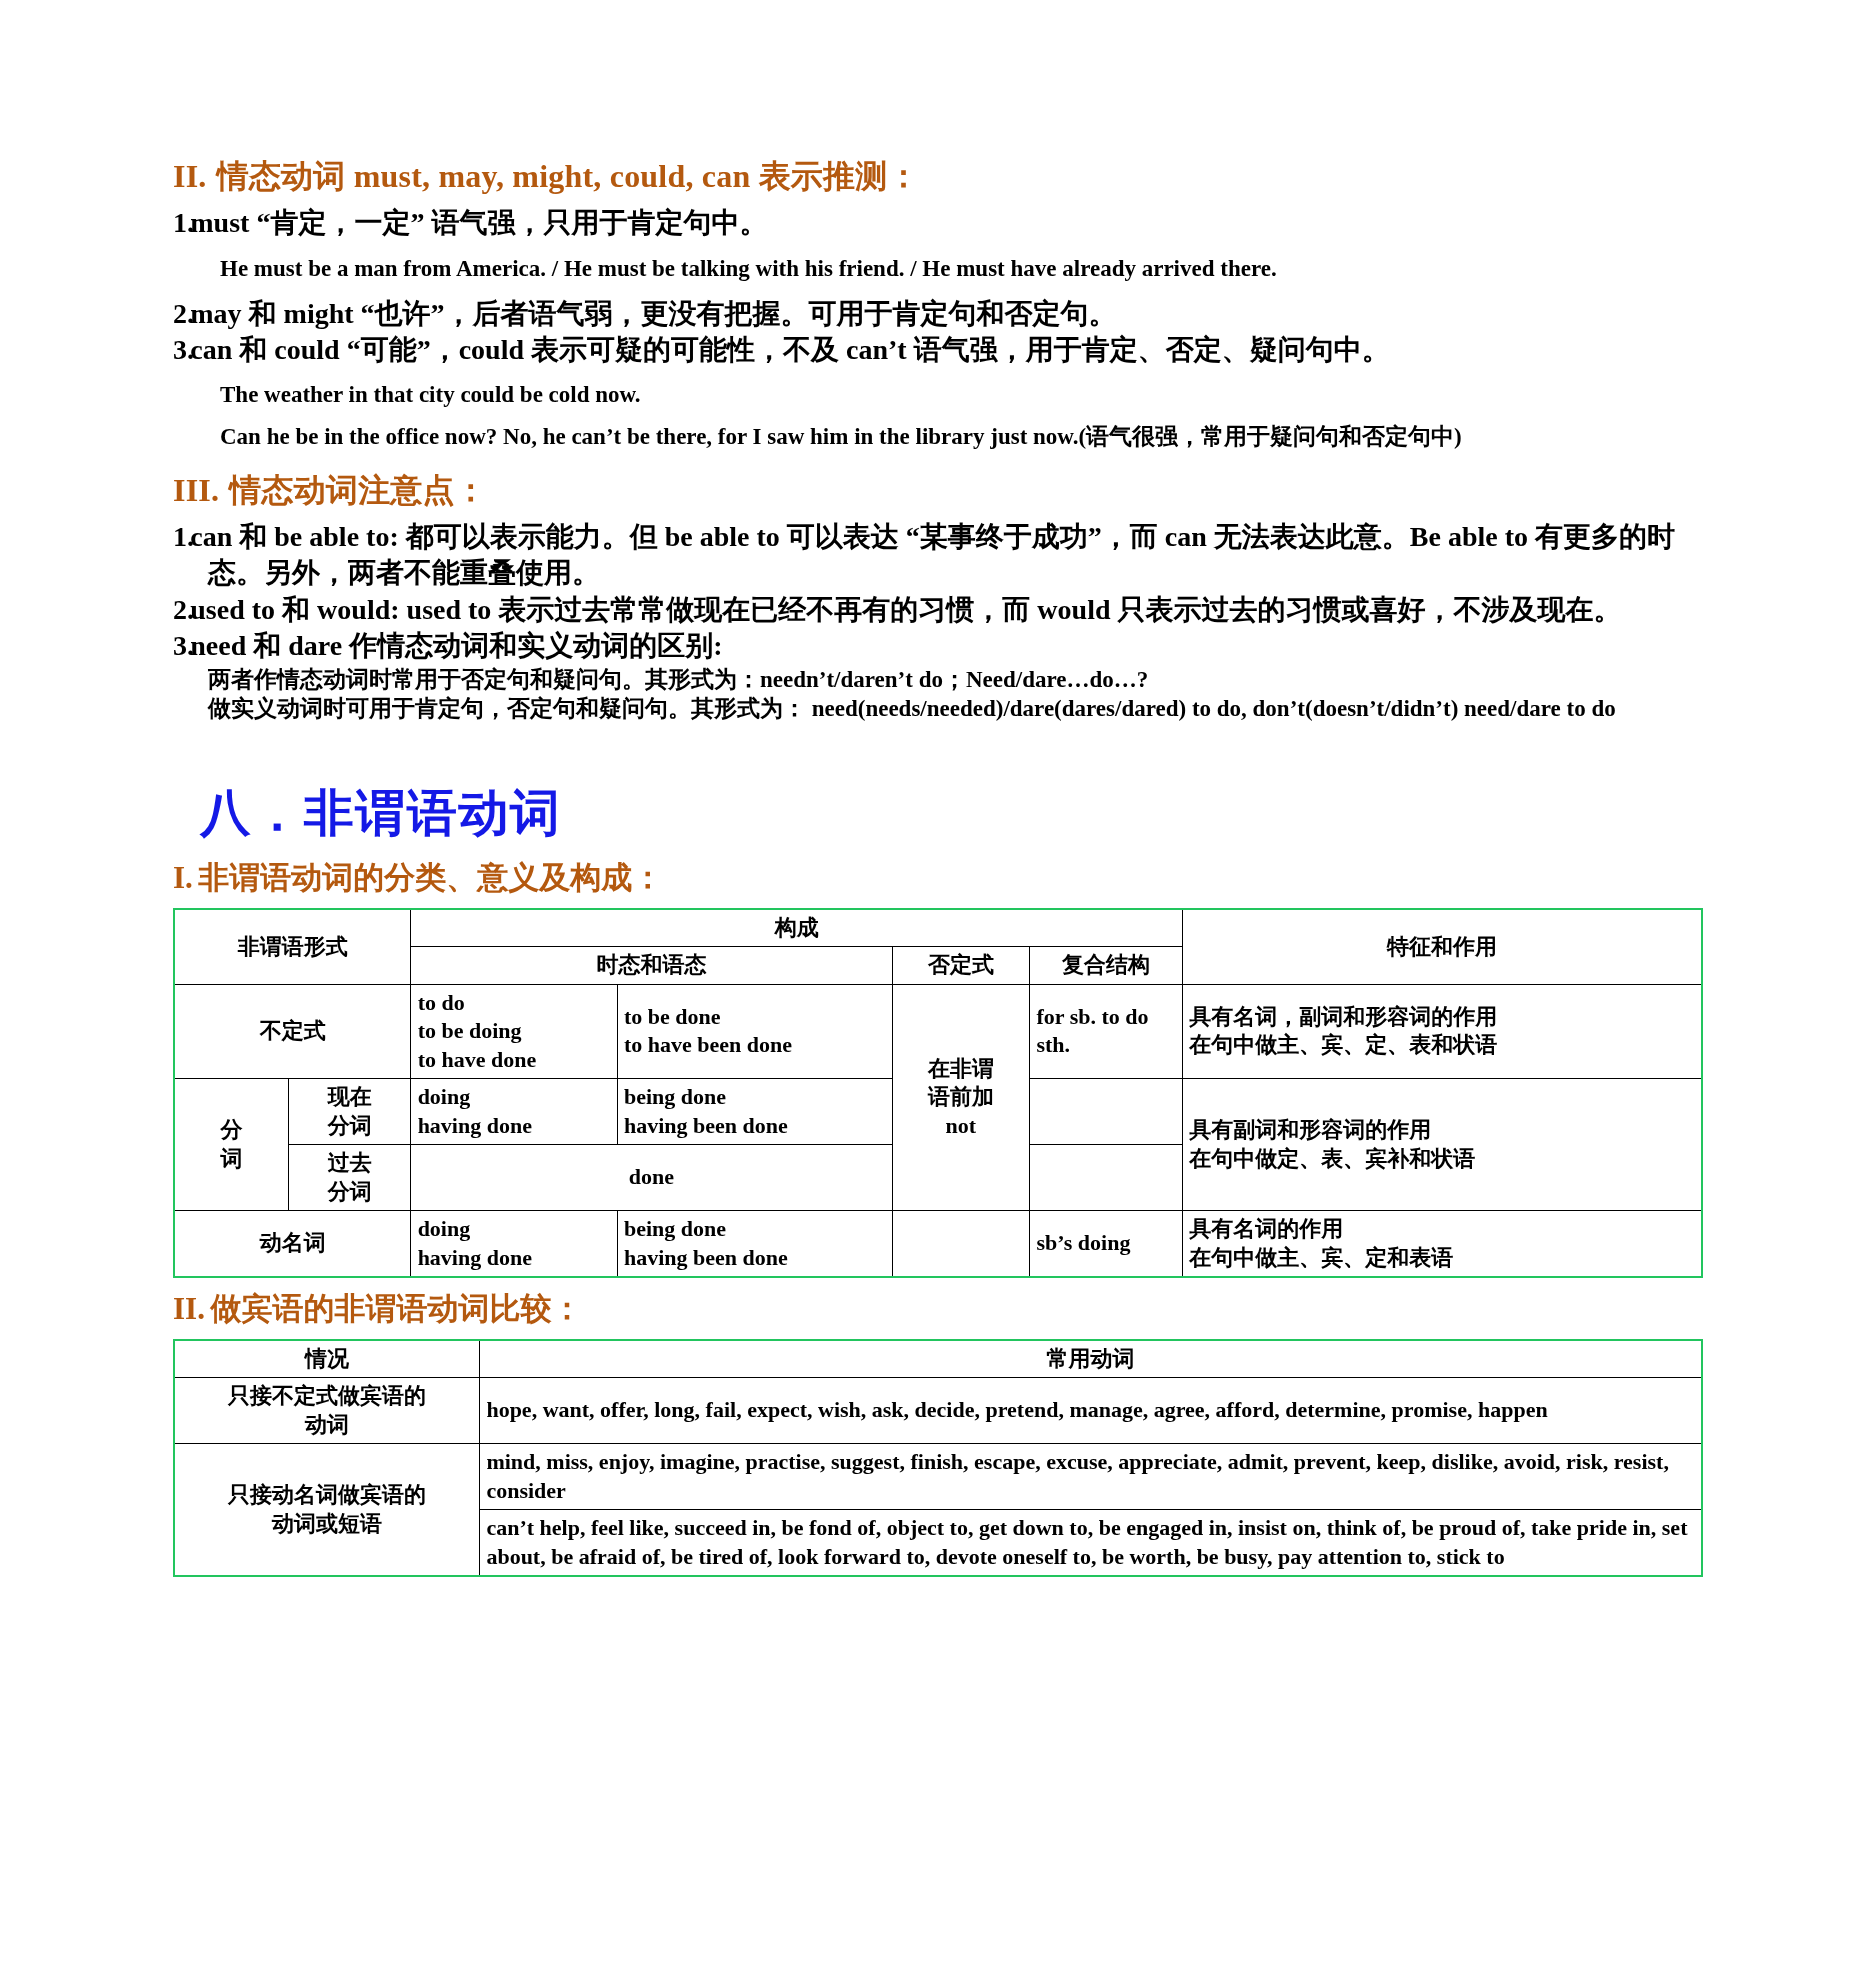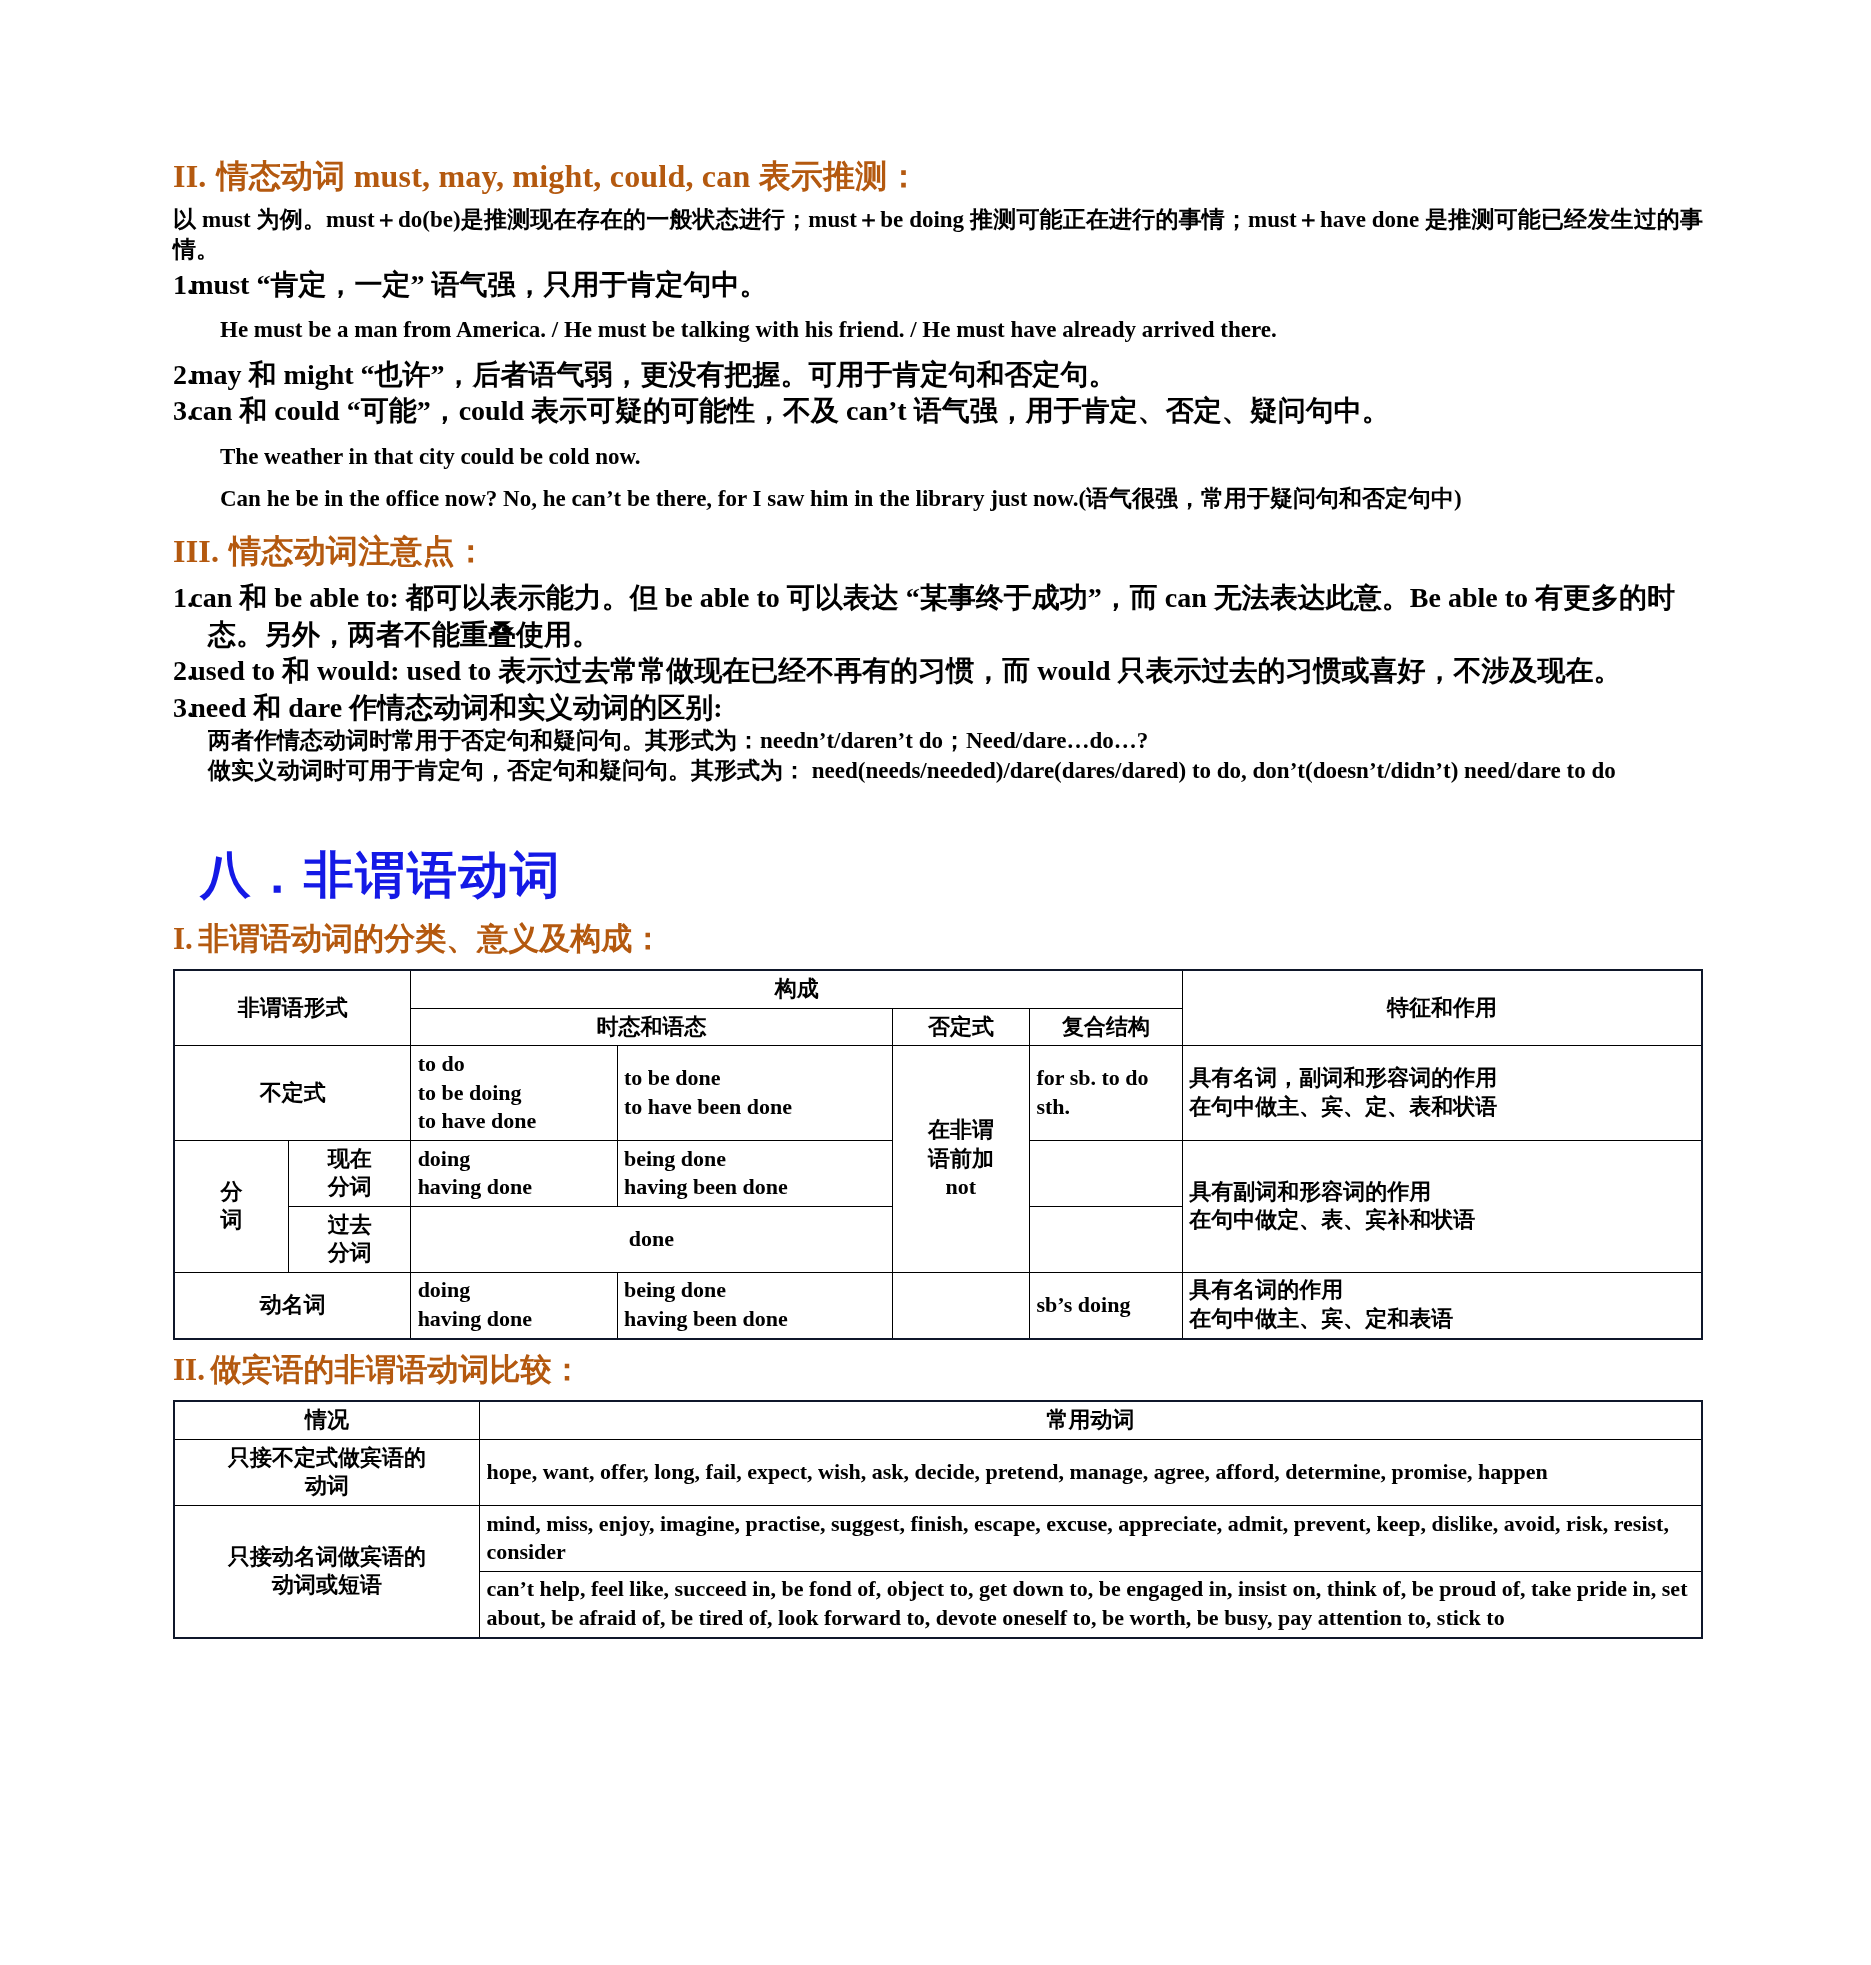--- a/index.html
+++ b/index.html
@@ -93,40 +93,39 @@
   }
   table.grid td, table.grid th {
     border: 1.2px solid #000;
     padding: 3.9px 6.3px;
     vertical-align: middle;
     font-weight: bold;
     line-height: 1.30;
   }
   table.grid .ctr { text-align: center; }
   table.grid .lft { text-align: left; }
-  .t-outer { border: 2px solid #0f172a; }
+  .t-outer { border: 2px solid #22c55e; }
   .hrow td { text-align: center; }
   .cellpad { padding: 8.6px 7.9px; }
 
   .tbl-wrap { margin: 3.9px 0 0 0; }
   .tbl2-wrap { margin: 6.3px 0 0 0; }
 
   .multiline { white-space: pre-line; }
 </style>
 </head>
 <body>
 
 <div class="page">
 
   <div>
     <h2 class="h-roman">
       <span class="num">II.</span><span>情态动词 must, may, might, could, can 表示推测：</span>
     </h2>
 
-    <p class="para">以 must 为例。must＋do(be)是推测现在存在的一般状态进行；must＋be doing  推测可能正在进行的事情；must＋have done 是推测可能已经发生过的事情。</p>
 
     <p class="list-item"><span class="lnum">1.</span><span>must “肯定，一定” 语气强，只用于肯定句中。</span></p>
     <p class="example">He must be a man from America. / He must be talking with his friend. / He must have already arrived there.</p>
 
     <p class="list-item"><span class="lnum">2.</span><span>may 和 might “也许”，后者语气弱，更没有把握。可用于肯定句和否定句。</span></p>
 
     <p class="list-item"><span class="lnum">3.</span><span>can 和 could “可能”，could 表示可疑的可能性，不及 can’t 语气强，用于肯定、否定、疑问句中。</span></p>
     <p class="example">The weather in that city could be cold now.</p>
     <p class="example">Can he be in the office now? No, he can’t be there, for I saw him in the library just now.(语气很强，常用于疑问句和否定句中)</p>
   </div>

